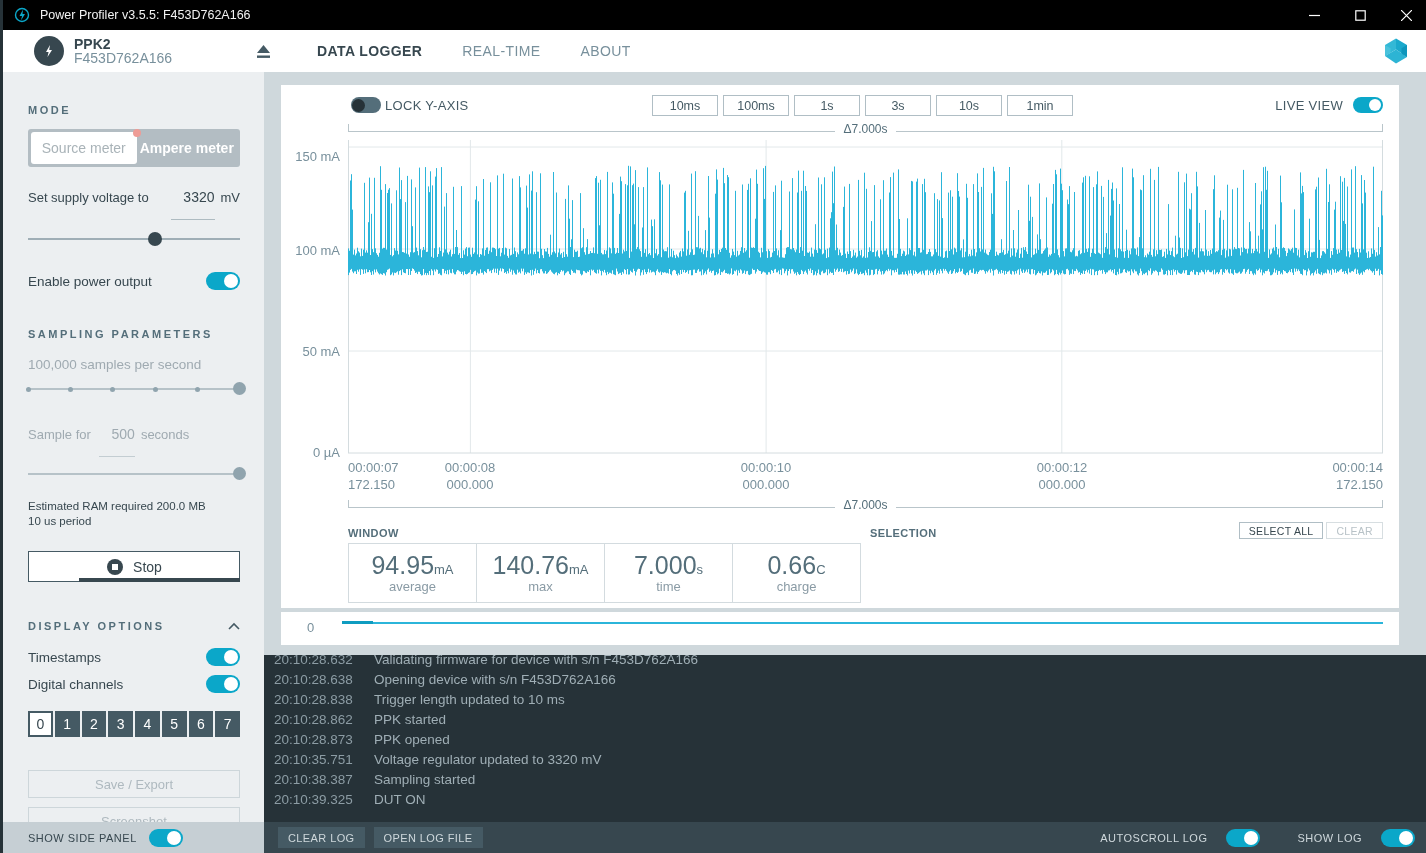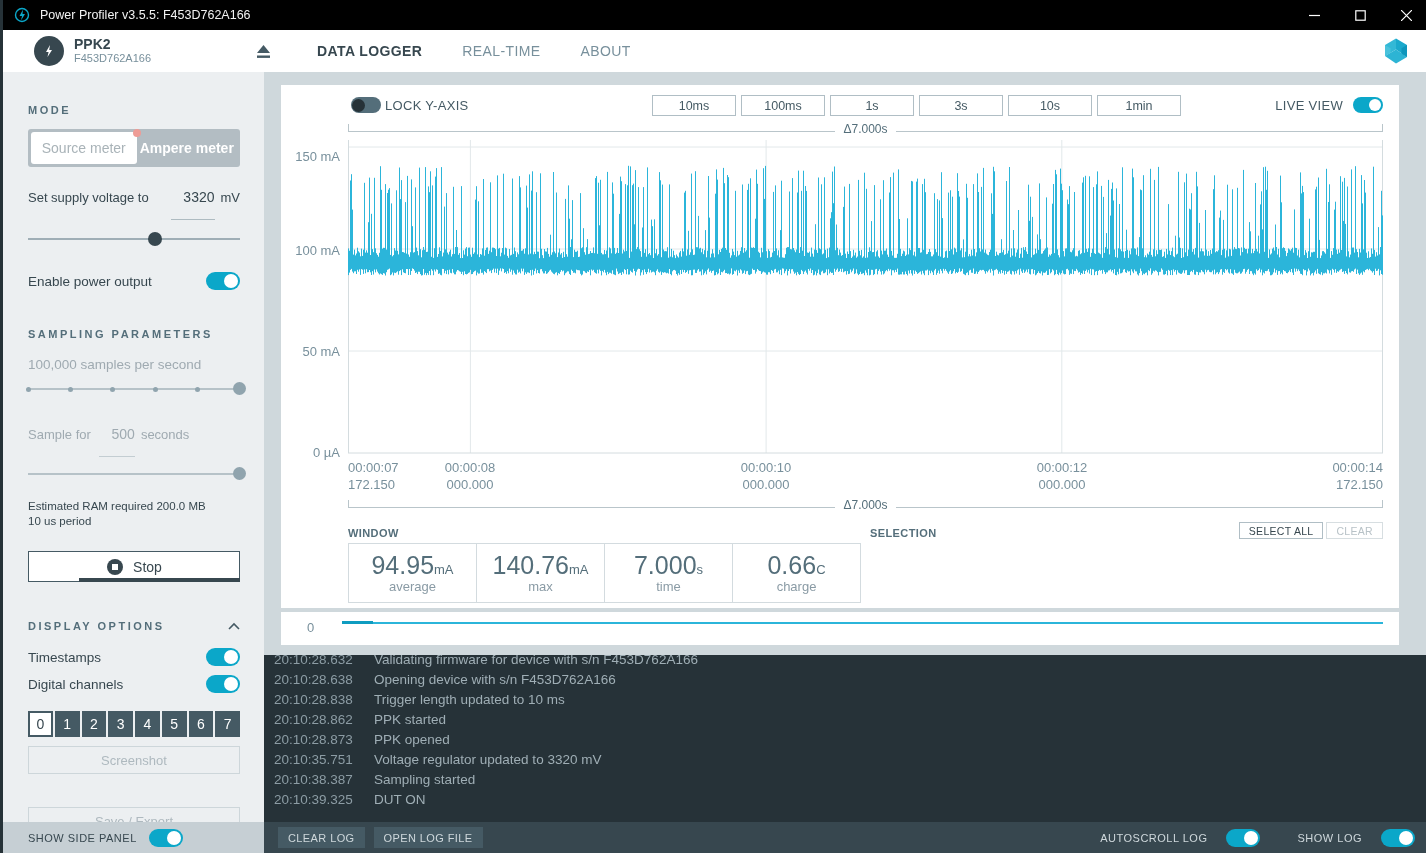--- a/index.html
+++ b/index.html
@@ -15,21 +15,21 @@
   .titlebar .app-ic{margin:0 10px 0 14px;display:flex;}
   .titlebar .ttl{font-size:12.5px;color:#F2F2F2;flex:1;}
   .winbtn{width:46px;height:30px;display:flex;align-items:center;justify-content:center;}
 
   
   .header{position:absolute;left:0;top:30px;width:1426px;height:42px;background:#fff;display:flex;align-items:center;}
   .dev-ic{width:30px;height:30px;border-radius:50%;background:#37474F;margin-left:31px;
           display:flex;align-items:center;justify-content:center;flex:none;}
   .dev-txt{margin-left:10px;width:130px;}
   .dev-name{font-size:14px;font-weight:bold;color:#37474F;line-height:15px;}
-  .dev-serial{font-size:11px;color:#78909C;line-height:13px;}
+  .dev-serial{font-size:14px;color:#78909C;line-height:13px;}
   .eject{margin-left:45px;width:28px;height:28px;display:flex;align-items:center;justify-content:center;cursor:pointer;}
   .tabs{display:flex;margin-left:40px;gap:40px;}
   .tab{font-size:14px;letter-spacing:.4px;color:#78909C;cursor:pointer;}
   .tab.active{color:#37474F;font-weight:bold;}
   .brand{position:absolute;right:18px;top:6px;}
 
   
   .sidepanel{position:absolute;left:0;top:72px;width:261px;height:750px;background:#ECEFF1;
              box-sizing:border-box;padding:0 24px 0 25px;}
   .sect{font-size:11px;letter-spacing:2.5px;color:#546E7A;font-weight:bold;}
@@ -71,21 +71,21 @@
   .ghostbtn{margin-top:9px;width:212px;height:28px;border:1px solid #CDD6DA;box-sizing:border-box;background:transparent;
             display:flex;align-items:center;justify-content:center;font-size:13px;color:#AEB9BF;}
 
   
   .chartzone{position:absolute;left:261px;top:72px;width:1165px;height:583px;background:#CFD8DC;}
   .chartpanel{position:absolute;left:17px;top:13px;width:1118px;height:523px;background:#fff;}
   .ctr-row{position:absolute;left:0;top:10px;width:100%;height:22px;}
   .lockwrap{position:absolute;left:70px;top:2px;display:flex;align-items:center;gap:4px;}
   .locklbl{font-size:13px;color:#455A64;letter-spacing:.3px;}
   .ranges{position:absolute;left:371px;top:0;display:flex;gap:5px;}
-  .rangebtn{width:84px;height:21px;border:1px solid #B0BEC5;box-sizing:border-box;background:#fff;
+  .rangebtn{width:66px;height:21px;border:1px solid #B0BEC5;box-sizing:border-box;background:#fff;
             display:flex;align-items:center;justify-content:center;font-size:12.5px;color:#455A64;cursor:pointer;}
   .livewrap{position:absolute;right:16px;top:2px;display:flex;align-items:center;gap:10px;}
   .delta{position:absolute;left:67px;width:1035px;height:12px;display:flex;align-items:center;}
   .delta .ln{flex:1;height:7px;border-bottom:1px solid #B9C5CA;margin-bottom:6px;}
   .delta .ln.l{border-left:1px solid #B9C5CA;}
   .delta .ln.r{border-right:1px solid #B9C5CA;}
   .delta .dl{font-size:12px;color:#546E7A;padding:0 8px;margin-top:-4px;}
   .plot{position:absolute;left:67px;top:55px;width:1035px;height:315px;}
   .ylab{position:absolute;left:0;width:59px;text-align:right;font-size:13px;color:#78909C;}
   .xt{position:absolute;top:374px;font-size:13px;color:#78909C;line-height:17px;}
@@ -281,22 +281,22 @@
       <span class="chan off">0</span>
       <span class="chan">1</span>
       <span class="chan">2</span>
       <span class="chan">3</span>
       <span class="chan">4</span>
       <span class="chan">5</span>
       <span class="chan">6</span>
       <span class="chan">7</span>
     </div>
 
+    <div class="ghostbtn" style="margin-top:33px;">Save / Export</div>
     <div class="ghostbtn">Screenshot</div>
-    <div class="ghostbtn" style="margin-top:33px;">Save / Export</div>
   </div>
 
   <div class="chartzone">
     <div class="chartpanel">
 
       <div class="ctr-row">
         <span class="lockwrap">
           <span class="tgl sm off">
               <span class="knob"></span>
             </span>

